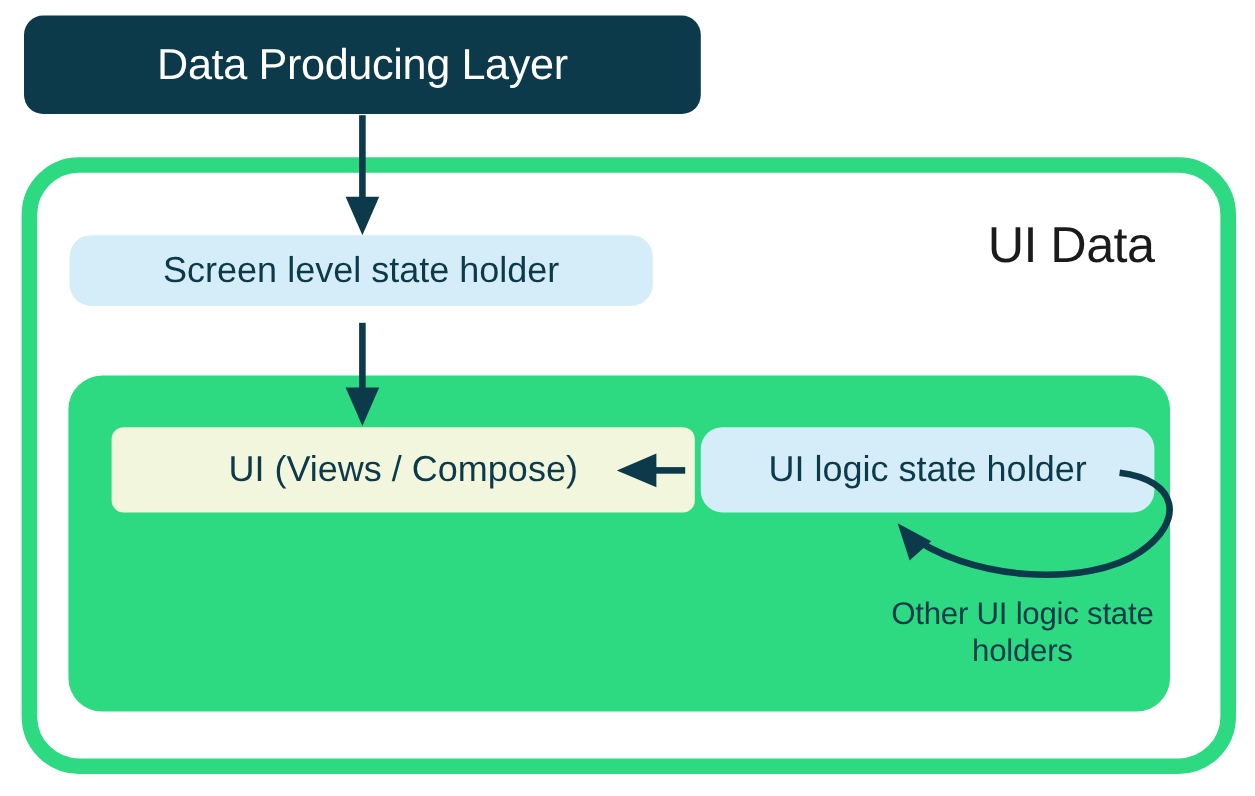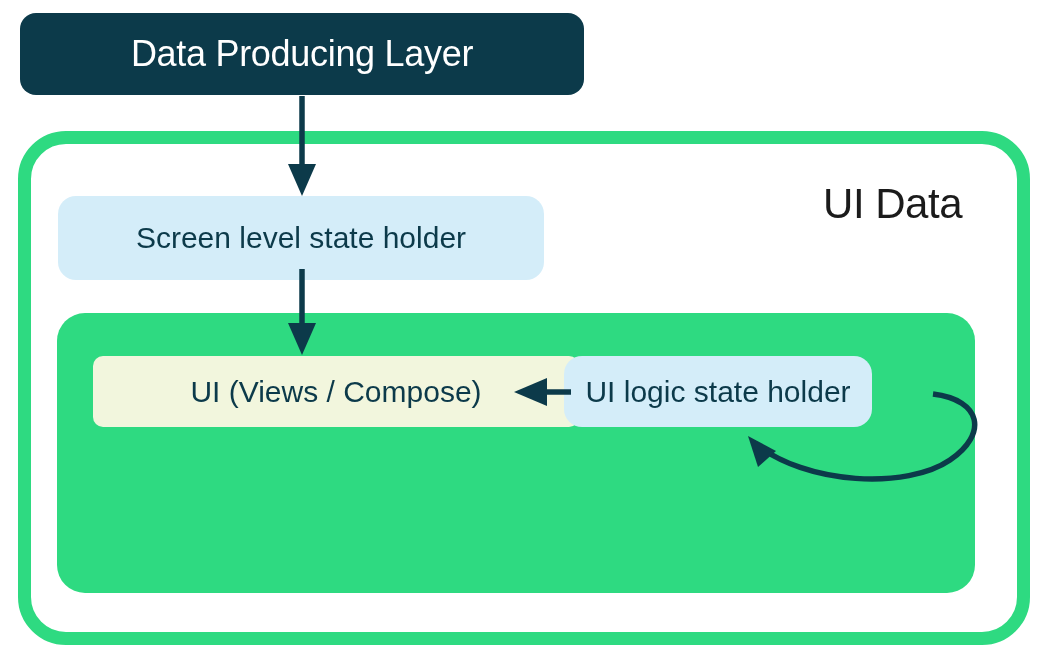--- a/index.html
+++ b/index.html
@@ -26,30 +26,30 @@
   }
   .outer-container{
     position:absolute;left:18px;top:131px;width:1012px;height:514px;
     border:13px solid var(--green);border-radius:48px;background:#fff;box-sizing:border-box;
   }
   .ui-layer-title{
     position:absolute;top:180px;right:84px;font-size:42px;color:var(--ui_layer_text);
     letter-spacing:-0.5px;
   }
   .blue-box{background:var(--light_blue);color:var(--navy);font-size:30px;border-radius:18px;}
-  .screen-box{left:58px;top:196px;width:486px;height:84px;}
+  .screen-box{left:58px;top:196px;width:486px;height:59px;}
   .inner-green{
     position:absolute;left:57px;top:313px;width:918px;height:280px;
     background:var(--green);border-radius:28px;
   }
   .cream-box{
     left:93px;top:356px;width:486px;height:71px;border-radius:10px;
     background:var(--cream);color:var(--navy);font-size:30px;
   }
-  .logic-box{left:564px;top:356px;width:308px;height:71px;}
+  .logic-box{left:584px;top:356px;width:378px;height:71px;}
   .lifecycle-label{
     position:absolute;left:105px;top:505px;color:var(--box_text_light);font-size:30px;
     letter-spacing:-0.2px;
   }
   .other-holders-label{
     position:absolute;left:742px;top:496px;width:220px;text-align:center;
     color:var(--navy);font-size:26px;line-height:1.2;letter-spacing:-0.2px;
   }
   .arrows{position:absolute;left:0;top:0;width:1046px;height:663px;pointer-events:none;}
   .arrow-line{stroke:var(--navy);stroke-width:5.5;fill:none;}
@@ -76,20 +76,21 @@
 
   <div class="node cream-box">
     <span>UI (Views / Compose)</span>
   </div>
 
   <div class="node blue-box logic-box">
     <span>UI logic state holder</span>
   </div>
 
 
+  <div class="other-holders-label">Other UI logic state holders</div>
 
   <svg class="arrows" viewBox="0 0 1046 663">
 
     <g>
       <line class="arrow-line" x1="302" y1="96" x2="302" y2="167"></line>
       <polygon class="arrow-head" points="302,196 288,164 316,164"></polygon>
     </g>
 
     <g>
       <line class="arrow-line" x1="302" y1="269" x2="302" y2="326"></line>

